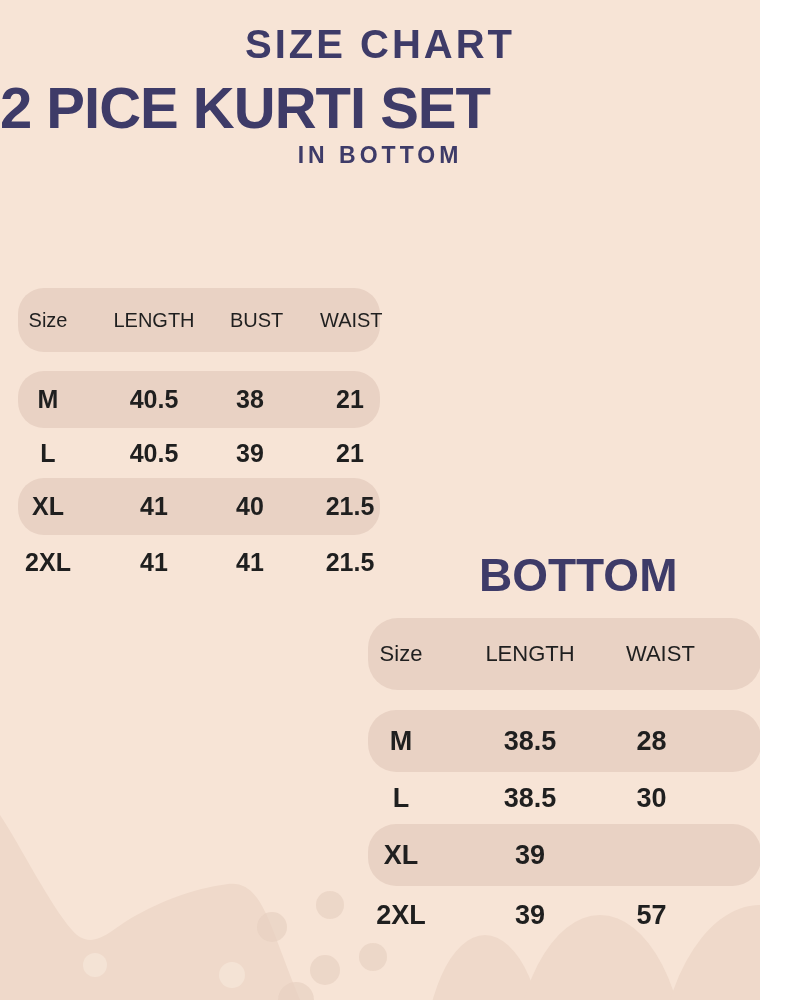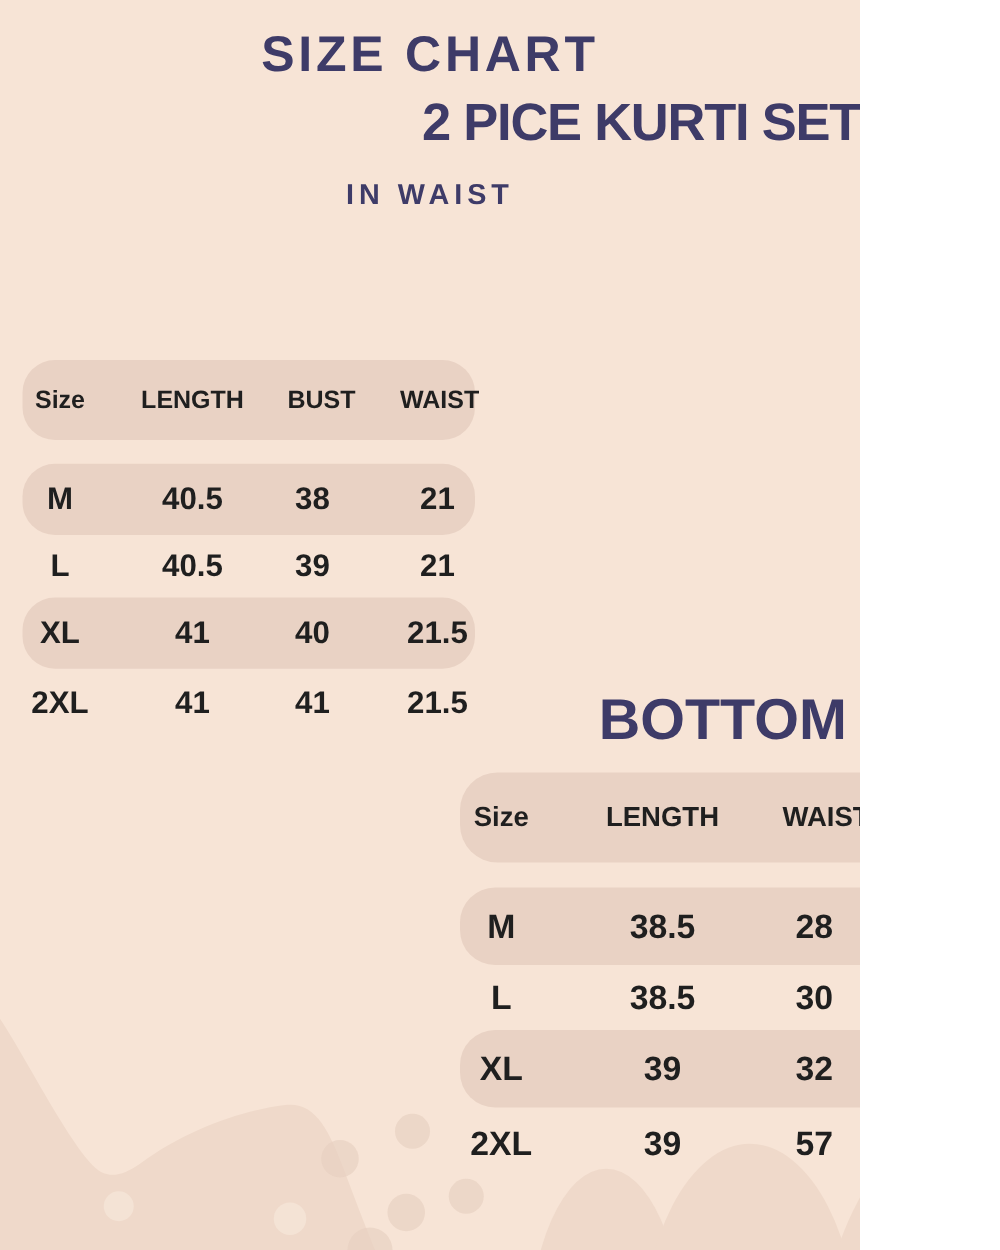--- a/index.html
+++ b/index.html
@@ -1,56 +1,56 @@
 <!DOCTYPE html>
 <html style="--background: #f7e4d6; --pill: #e9d2c4; --navy: #3e3b68; --ink: #1f1f1f; --decor: #efd9ca;"><head>
 <meta charset="utf-8">
 <style>
   html,body { margin:0; padding:0; }
   .page {
     position:relative;
-    width:688px; height:1000px;
+    width:760px; height:1000px;
     background:var(--background,#f7e4d6);
     overflow:hidden;
     font-family:"Liberation Sans", sans-serif;
     color:var(--ink,#1f1f1f);
   }
   .decor { position:absolute; left:0; top:0; z-index:0; }
   .decor .shape { fill:var(--decor,#efd9ca); }
   .decor .dot-dark { fill:#e7cfc0; opacity:.65; }
   .decor .dot-light { fill:#f4e3d5; }
 
   .abs { position:absolute; z-index:1; }
 
   .t1 { top:22px; left:0; right:0; text-align:center;
         font-size:40px; font-weight:700; letter-spacing:3px;
         color:var(--navy,#3e3b68); }
-  .t2 { top:74px; left:0; right:0; text-align:right;
-        font-size:42px; font-weight:700; letter-spacing:-1px;
+  .t2 { top:74px; left:0; right:0; text-align:left;
+        font-size:58px; font-weight:700; letter-spacing:-1px;
         color:var(--navy,#3e3b68); }
   .t3 { top:142px; left:0; right:0; text-align:center;
         font-size:23px; font-weight:700; letter-spacing:4px;
         color:var(--navy,#3e3b68); }
 
   .h-top    { left:66px;  top:201px; font-size:64px; font-weight:700; color:var(--navy,#3e3b68); }
   .h-bottom { left:479px; top:548px; font-size:46px; font-weight:700; color:var(--navy,#3e3b68); }
 
   .size-table { z-index:1; }
   .top-table    { left:18px;  top:288px; width:362px; }
   .bottom-table { left:368px; top:618px; width:393px; }
 
   .row { display:grid; align-items:center; }
   .top-table .row    { grid-template-columns:60px 152px 90px 60px; }
   .bottom-table .row { grid-template-columns:66px 192px 135px; }
   .cell { text-align:center; white-space:nowrap; }
   .top-table .row .cell:nth-child(3)    { padding-right:50px; }
   .bottom-table .row .cell:nth-child(3) { padding-right:84px; }
 
   .pill { background:var(--pill,#e9d2c4); }
-  .header-row { font-weight:700; }
+  .header-row { font-weight:400; }
   .top-table .header-row    { height:64px; border-radius:26px; font-size:20px; }
   .bottom-table .header-row { height:72px; border-radius:30px; font-size:22px; }
 
   .top-table .data-row    { font-size:25px; font-weight:600; }
   .bottom-table .data-row { font-size:27px; font-weight:600; }
   .top-table .r1 { height:57px; margin-top:19px; border-radius:26px; }
   .top-table .r2 { height:50px; }
   .top-table .r3 { height:57px; border-radius:26px; }
   .top-table .r4 { height:55px; }
   .bottom-table .r1 { height:62px; margin-top:20px; border-radius:28px; }
@@ -74,21 +74,21 @@
     <circle class="dot-dark" cx="330" cy="905" r="14"></circle>
     <circle class="dot-dark" cx="325" cy="970" r="15"></circle>
     <circle class="dot-dark" cx="373" cy="957" r="14"></circle>
     <circle class="dot-light" cx="232" cy="975" r="13"></circle>
     <circle class="dot-light" cx="95" cy="965" r="12"></circle>
     <circle class="dot-dark" cx="296" cy="1000" r="18"></circle>
   </svg>
 
   <div class="abs t1">SIZE CHART</div>
   <div class="abs t2">2 PICE KURTI SET</div>
-  <div class="abs t3">IN WAIST</div>
+  <div class="abs t3">IN BOTTOM</div>
 
 
   <div class="abs size-table top-table">
     <div class="row header-row pill">
       <div class="cell">Size</div>
       <div class="cell">LENGTH</div>
       <div class="cell">BUST</div>
       <div class="cell">WAIST</div>
     </div>
     <div class="row data-row r1 pill">
@@ -131,21 +131,20 @@
       <div class="cell">28</div>
     </div>
     <div class="row data-row r2">
       <div class="cell">L</div>
       <div class="cell">38.5</div>
       <div class="cell">30</div>
     </div>
     <div class="row data-row r3 pill">
       <div class="cell">XL</div>
       <div class="cell">39</div>
-      <div class="cell">32</div>
     </div>
     <div class="row data-row r4">
       <div class="cell">2XL</div>
       <div class="cell">39</div>
       <div class="cell">57</div>
     </div>
   </div>
 
 </div>
 

